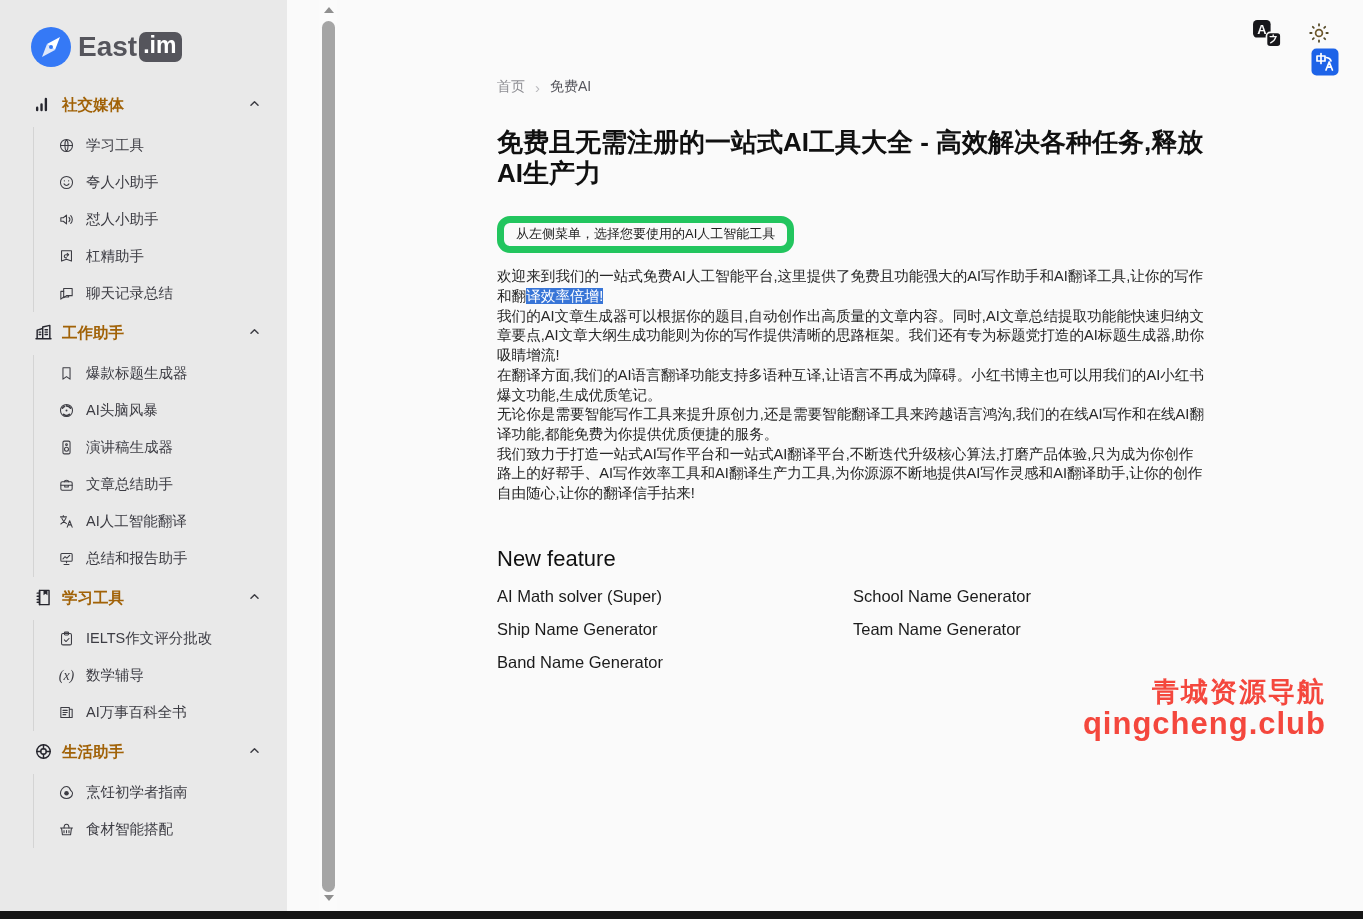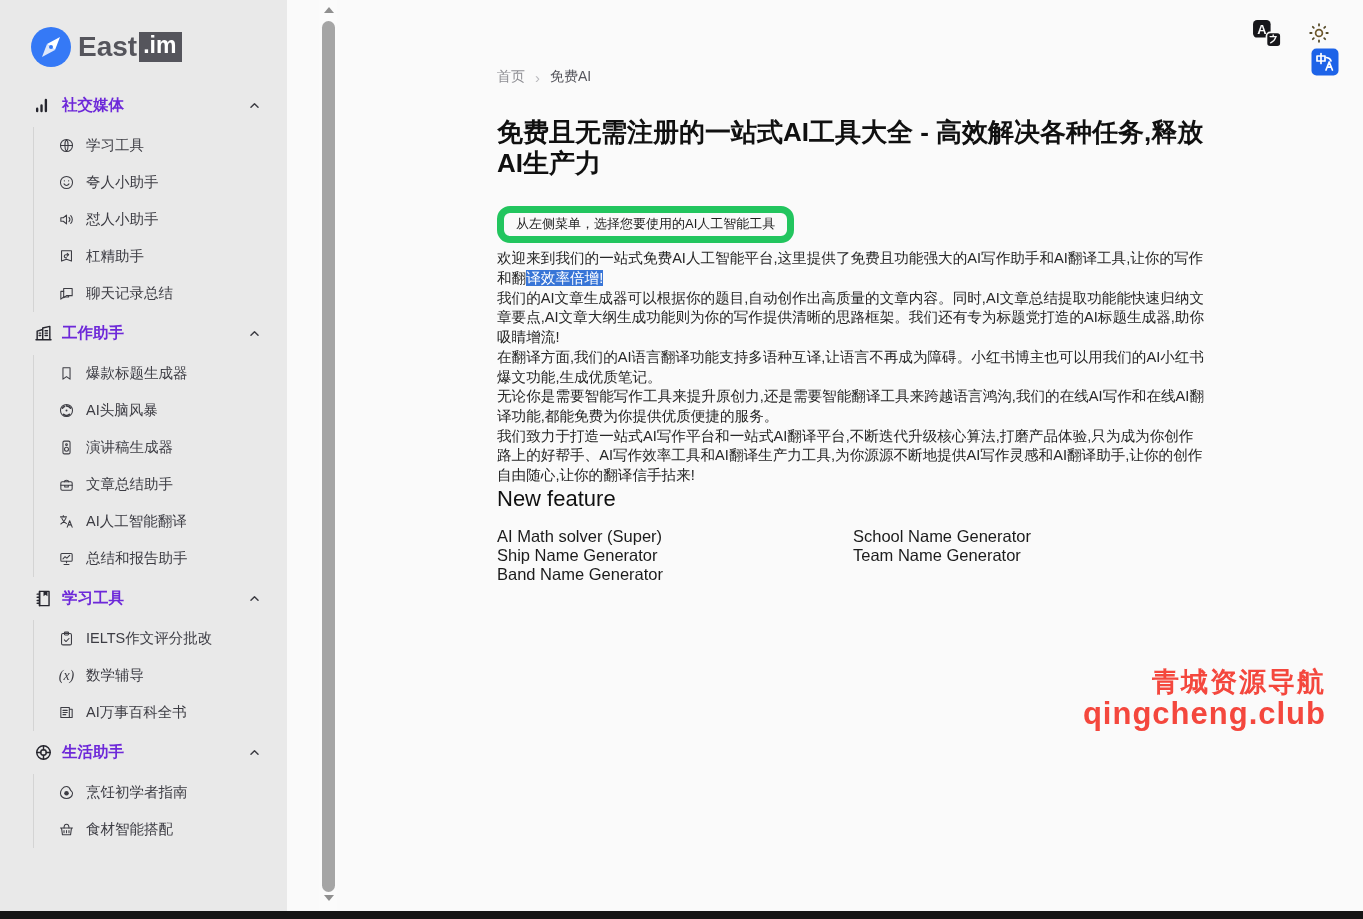--- a/index.html
+++ b/index.html
@@ -9,58 +9,58 @@
     background:#fafafa; color:#262626; position:relative;
   }
 
   
   .sidebar{ position:absolute; left:0; top:0; width:287px; height:911px;
     background:#e9e9e9; overflow:hidden; }
   .logo{ display:flex; align-items:center; margin:26px 0 0 30px; }
   .logo svg{ width:42px; height:42px; }
   .brand{ font-size:28px; font-weight:700; color:#55555c; margin-left:6px; }
   .brand-badge{ background:#55555c; color:#fff; font-size:23px; font-weight:700;
-    border-radius:0; padding:0 6px 3px 4px; margin-left:2px; line-height:1.2; }
+    border-radius:7px; padding:0 6px 3px 4px; margin-left:2px; line-height:1.2; }
   nav{ margin-top:16px; }
-  .sec-head{ display:flex; align-items:center; gap:9px; padding:11px 24px 11px 34px;
-    font-weight:700; font-size:15.5px; color:#6d28d9; cursor:pointer; }
+  .sec-head{ display:flex; gap:9px; padding:11px 24px 11px 34px;
+    font-weight:700; font-size:15.5px; color:#a16207; cursor:pointer; }
   .sec-head .chev{ margin-left:auto; }
   .sec-items{ margin-left:33px; border-left:1px solid #d4d4d4; }
   .item{ display:flex; align-items:center; gap:11px; padding:9px 4px 9px 24px;
     font-size:14.5px; color:#3c3c43; cursor:pointer; }
   .ico{ width:17px; height:17px; stroke:#3c3c43; fill:none; stroke-width:1.5;
     stroke-linecap:round; stroke-linejoin:round; flex:0 0 auto; }
   .ico-h{ width:19px; height:19px; stroke:#26262e; stroke-width:1.8; }
   .ico-fn{ font-style:italic; font-size:14px; color:#3c3c43; width:17px; text-align:center;
     font-family:"Liberation Serif","DejaVu Serif",serif; flex:0 0 auto; }
 
   
   .vscroll{ position:absolute; left:319px; top:0; width:18px; height:911px; background:#fbfbfb; }
   .vthumb{ position:absolute; left:3px; top:21px; width:13px; height:871px;
     background:#a5a5a5; border-radius:7px; }
   .varr{ position:absolute; left:5px; width:0; height:0; border-left:5px solid transparent;
     border-right:5px solid transparent; }
   .varr.up{ top:7px; border-bottom:6px solid #8f8f8f; }
   .varr.down{ bottom:10px; border-top:6px solid #8f8f8f; }
 
   
-  .main{ position:absolute; left:337px; top:0; right:0; height:762px; background:#fafafa; }
+  .main{ position:absolute; left:337px; top:10px; right:0; height:762px; background:#fafafa; }
   .content{ margin-left:160px; width:708px; }
   .breadcrumb{ padding-top:68px; font-size:14px; color:#8e8e93; display:flex; gap:10px; align-items:center;}
   .crumb-sep{ color:#b9b9bd; font-size:15px; }
   .crumb-cur{ color:#55555c; }
   h1{ margin-top:31px; font-size:26px; line-height:1.2; color:#101010; font-weight:700; }
   .pill{ display:inline-block; margin-top:27px; border:7px solid #22c55e; border-radius:13px;
     padding:2px 12px 3px; font-size:13px; color:#1e1e1e; }
-  .paras{ margin-top:6px; font-size:14.6px; line-height:19.7px; color:#262626; }
+  .paras{ margin-top:14px; font-size:14.6px; line-height:19.7px; color:#262626; }
   .paras p{ margin:0; }
   .hl{ background:#3875d7; color:#fff; }
-  h2{ font-size:22px; font-weight:500; color:#101010; }
+  h2{ margin-top:42px; font-size:22px; font-weight:500; color:#101010; }
   .links{ margin-top:15px; display:grid; grid-template-columns:356px auto;
-    font-size:16.5px; color:#1b1b1b; }
+    row-gap:14px; font-size:16.5px; color:#1b1b1b; }
   .links a{ color:#1b1b1b; text-decoration:none; cursor:pointer; width:max-content; }
 
   
   .tico{ position:absolute; cursor:pointer; }
   .tico-translate-dark{ left:1252px; top:19px; width:31px; height:30px; }
   .tico-sun{ left:1307px; top:21px; width:24px; height:24px; }
   .tico-translate-blue{ left:1311px; top:48px; width:28px; height:28px; }
 
   
   .watermark{ position:absolute; right:37px; bottom:30px; text-align:right;

